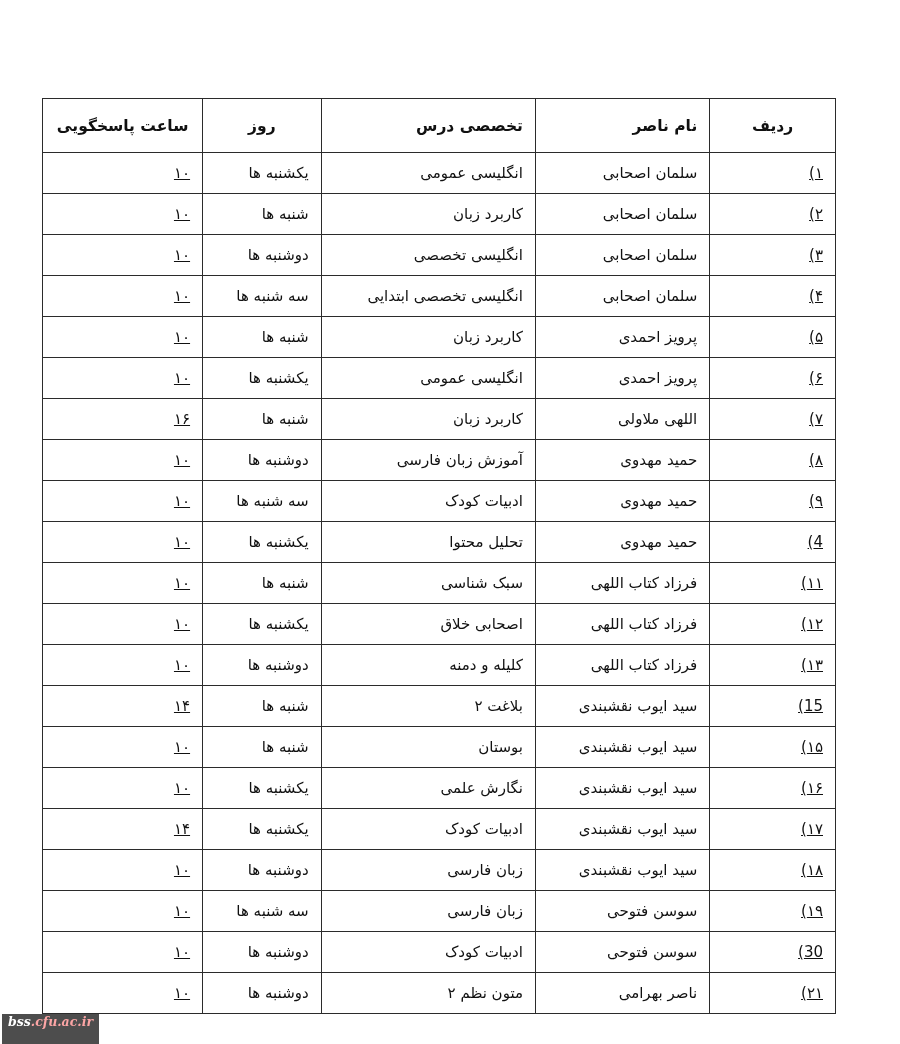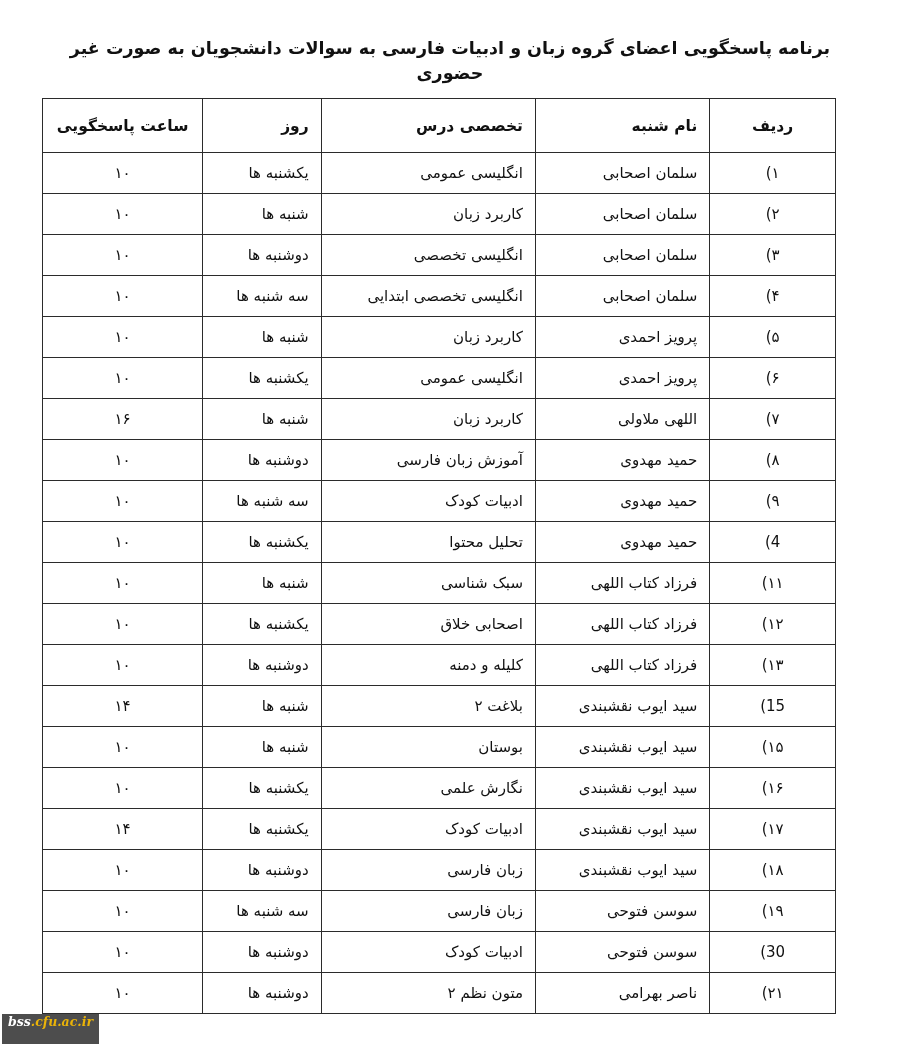--- a/index.html
+++ b/index.html
@@ -77,27 +77,27 @@
   }
 
   
   col.c-radif { width: 88px; }
   col.c-ostad { width: 122px; }
   col.c-dars  { width: 150px; }
   col.c-rooz  { width: 83px; }
   col.c-saat  { width: 112px; }
 
   
-  .al-center { text-align: center; }
+  .al-center { text-align: right; text-decoration: underline; }
   .al-right  { text-align: right; }
 
   th.h-radif { text-align: center; }
   th.h-ostad { text-align: right; }
   th.h-dars  { text-align: right; }
-  th.h-rooz  { text-align: right; }
+  th.h-rooz  { text-align: center; }
   th.h-saat  { text-align: center; }
 
   
   .watermark {
     position: absolute;
     left: 2px;
     top: 1014px;
     height: 38px;
     background: #4d4d4d;
     padding: 0 6px;
@@ -105,42 +105,41 @@
     align-items: flex-start;
     font-family: "DejaVu Serif", "Liberation Serif", serif;
     font-size: 12.5px;
     font-weight: bold;
     font-style: italic;
     letter-spacing: 0px;
     direction: ltr;
     white-space: nowrap;
   }
   .watermark .wm-a { color: #ffffff; }
-  .watermark .wm-b { color: #eab308; }
+  .watermark .wm-b { color: #fca5a5; }
 </style>
 </head>
 <body>
 
 <div class="page">
 
-  <div class="doc-title">برنامه پاسخگویی اعضای گروه زبان و ادبیات فارسی به سوالات دانشجویان به صورت غیر حضوری</div>
 
   <div class="table-wrap">
     <table class="schedule">
       <colgroup>
         <col class="c-radif">
         <col class="c-ostad">
         <col class="c-dars">
         <col class="c-rooz">
         <col class="c-saat">
       </colgroup>
       <thead>
         <tr>
           <th class="h-radif">ردیف</th>
-          <th class="h-ostad">نام شنبه</th>
+          <th class="h-ostad">نام ناصر</th>
           <th class="h-dars">تخصصی درس</th>
           <th class="h-rooz">روز</th>
           <th class="h-saat">ساعت پاسخگویی</th>
         </tr>
       </thead>
       <tbody id="schedule-body">
           <tr>
             <td class="al-center">۱)</td>
             <td class="al-right">سلمان اصحابی</td>
             <td class="al-right">انگلیسی عمومی</td>

